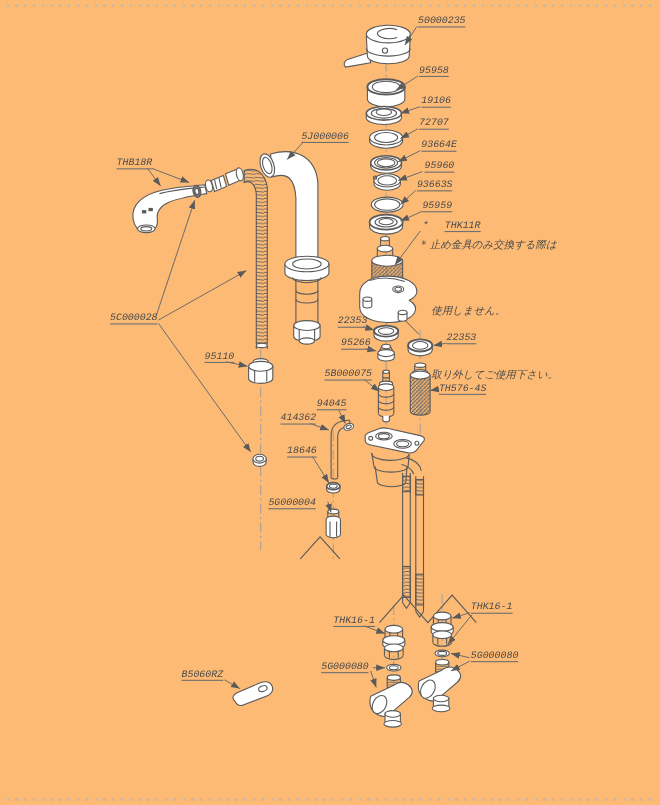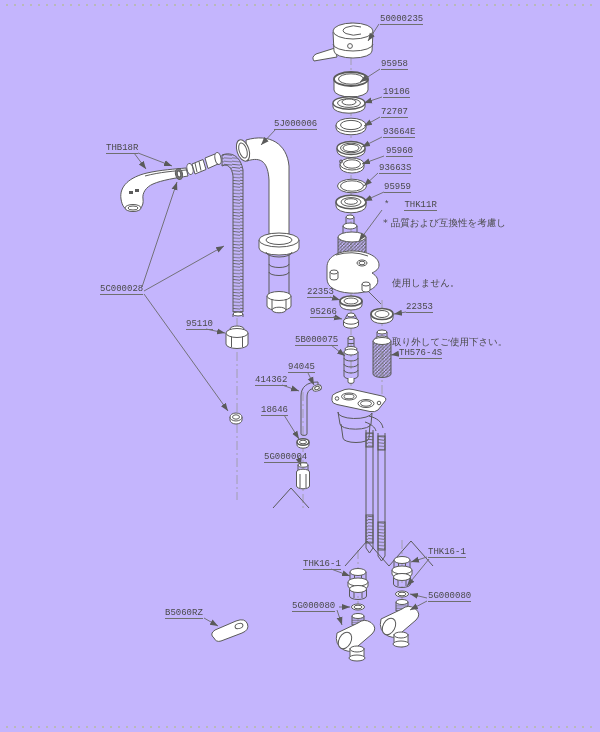--- a/index.html
+++ b/index.html
@@ -1,17 +1,17 @@
 <!DOCTYPE html>
 <html><head>
 <meta charset="utf-8">
 <style>
   html,body{margin:0;padding:0;background:#fff;}
-  .stage{position:relative;width:600px;height:732px;background:#c4b5fd;overflow:hidden;
-         font-family:"Liberation Mono","DejaVu Sans Mono",monospace;}
+  .stage{position:relative;width:600px;height:732px;background:#fdba74;overflow:hidden;
+         font-family:"Liberation Mono","DejaVu Sans Mono",monospace;font-style:italic;}
   .dotrule{position:absolute;left:6px;right:6px;height:2px;
            background:repeating-linear-gradient(90deg,#b9b9b9 0 2px,transparent 2px 8px);}
   svg{position:absolute;left:0;top:0;}
   .plabel{position:absolute;font-size:9px;line-height:10px;letter-spacing:0;color:#4a4a4a;
           border-bottom:1px solid #6f6f6f;white-space:nowrap;}
   .jnote{position:absolute;font-family:"DejaVu Sans","Liberation Sans",sans-serif;
          font-size:9.5px;line-height:11.5px;color:#4a4a4a;white-space:nowrap;}
   .jrow{position:absolute;font-size:9px;color:#4a4a4a;white-space:nowrap;}
   .jrow .ul{border-bottom:1px solid #6f6f6f;margin-left:12px;}
   .bullet{margin-right:3px;}
@@ -375,34 +375,34 @@
     <div class="plabel" style="left:100px;top:284px">5C000028</div>
     <div class="plabel" style="left:186px;top:319px">95110</div>
     <div class="plabel" style="left:307px;top:287px">22353</div>
     <div class="plabel" style="left:310px;top:307px">95266</div>
     <div class="plabel" style="left:406px;top:302px">22353</div>
     <div class="plabel" style="left:295px;top:335px">5B000075</div>
     <div class="plabel" style="left:399px;top:348px">TH576-4S</div>
     <div class="plabel" style="left:288px;top:362px">94045</div>
     <div class="plabel" style="left:255px;top:375px">414362</div>
     <div class="plabel" style="left:261px;top:405px">18646</div>
-    <div class="plabel" style="left:264px;top:452px">5G000004</div>
+    <div class="plabel" style="left:244px;top:452px">5G000004</div>
     <div class="plabel" style="left:303px;top:559px">THK16-1</div>
     <div class="plabel" style="left:428px;top:547px">THK16-1</div>
     <div class="plabel" style="left:292px;top:601px">5G000080</div>
     <div class="plabel" style="left:428px;top:591px">5G000080</div>
     <div class="plabel" style="left:165px;top:608px">B5060RZ</div>
   </div>
 
   <div class="jrow" style="left:384px;top:200px">
     <span class="bullet">*</span><span class="ul">THK11R</span>
   </div>
 
   <div class="jnote" style="left:383px;top:217px">
-    <div><span class="bullet">*</span><span>品質および互換性を考慮し</span></div>
+    <div><span class="bullet">*</span><span>止め金具のみ交換する際は</span></div>
     <div class="ind">使用しません。</div>
     <div class="ind">取り外してご使用下さい。</div>
   </div>
 
   <div class="footer" style="left:133px;top:680px">
   </div>
 
 </div>
 
 </body></html>

